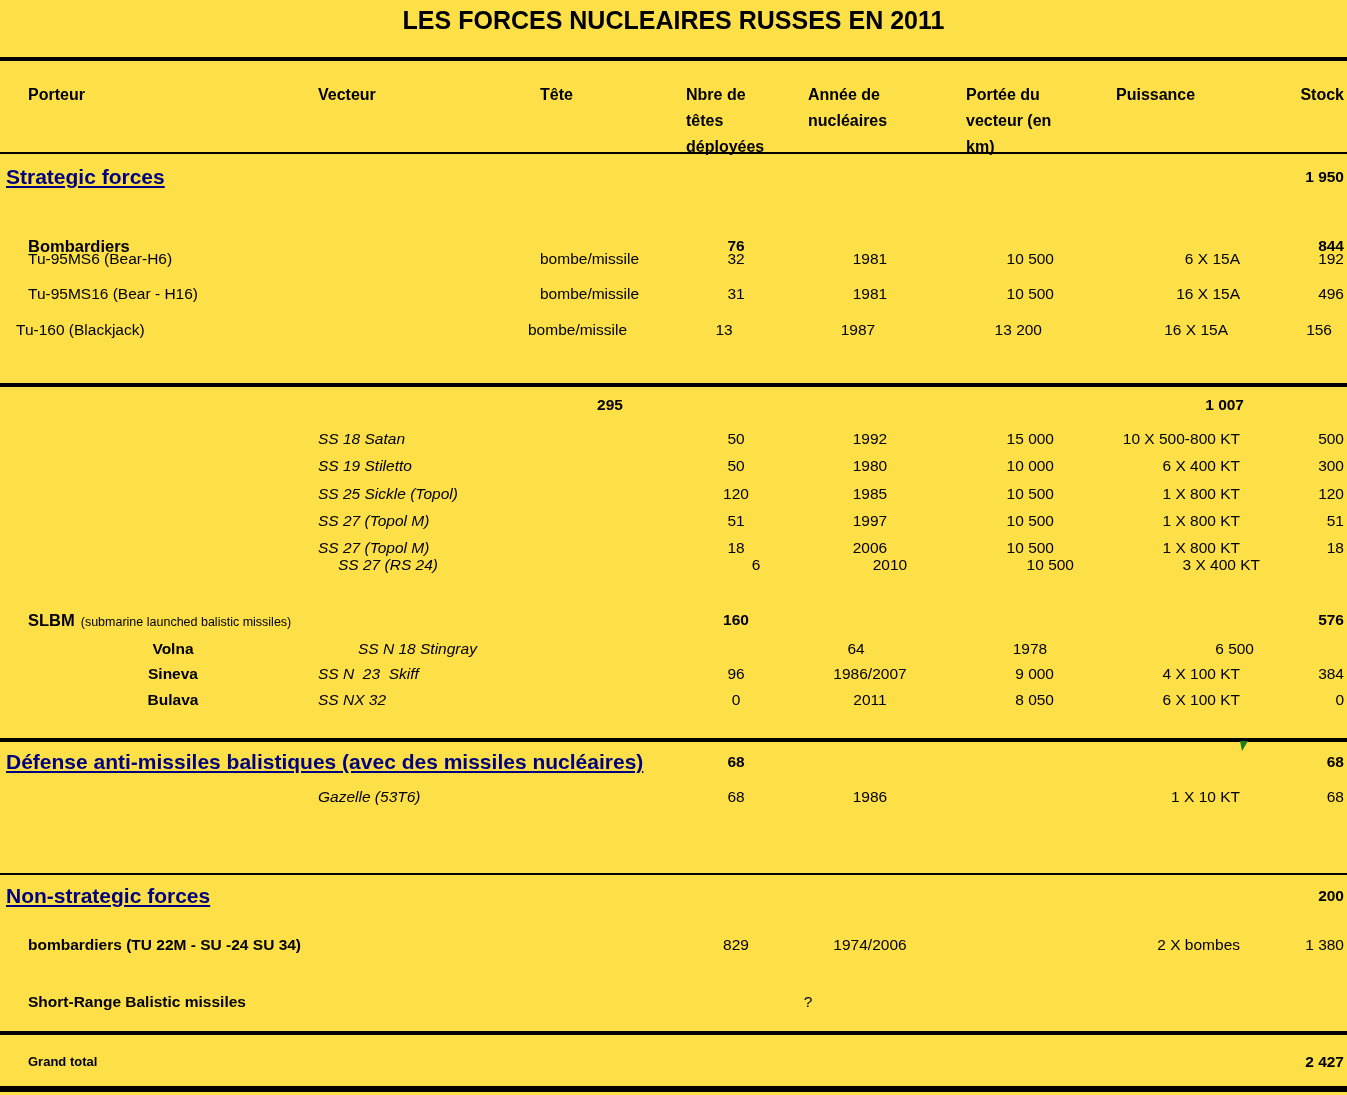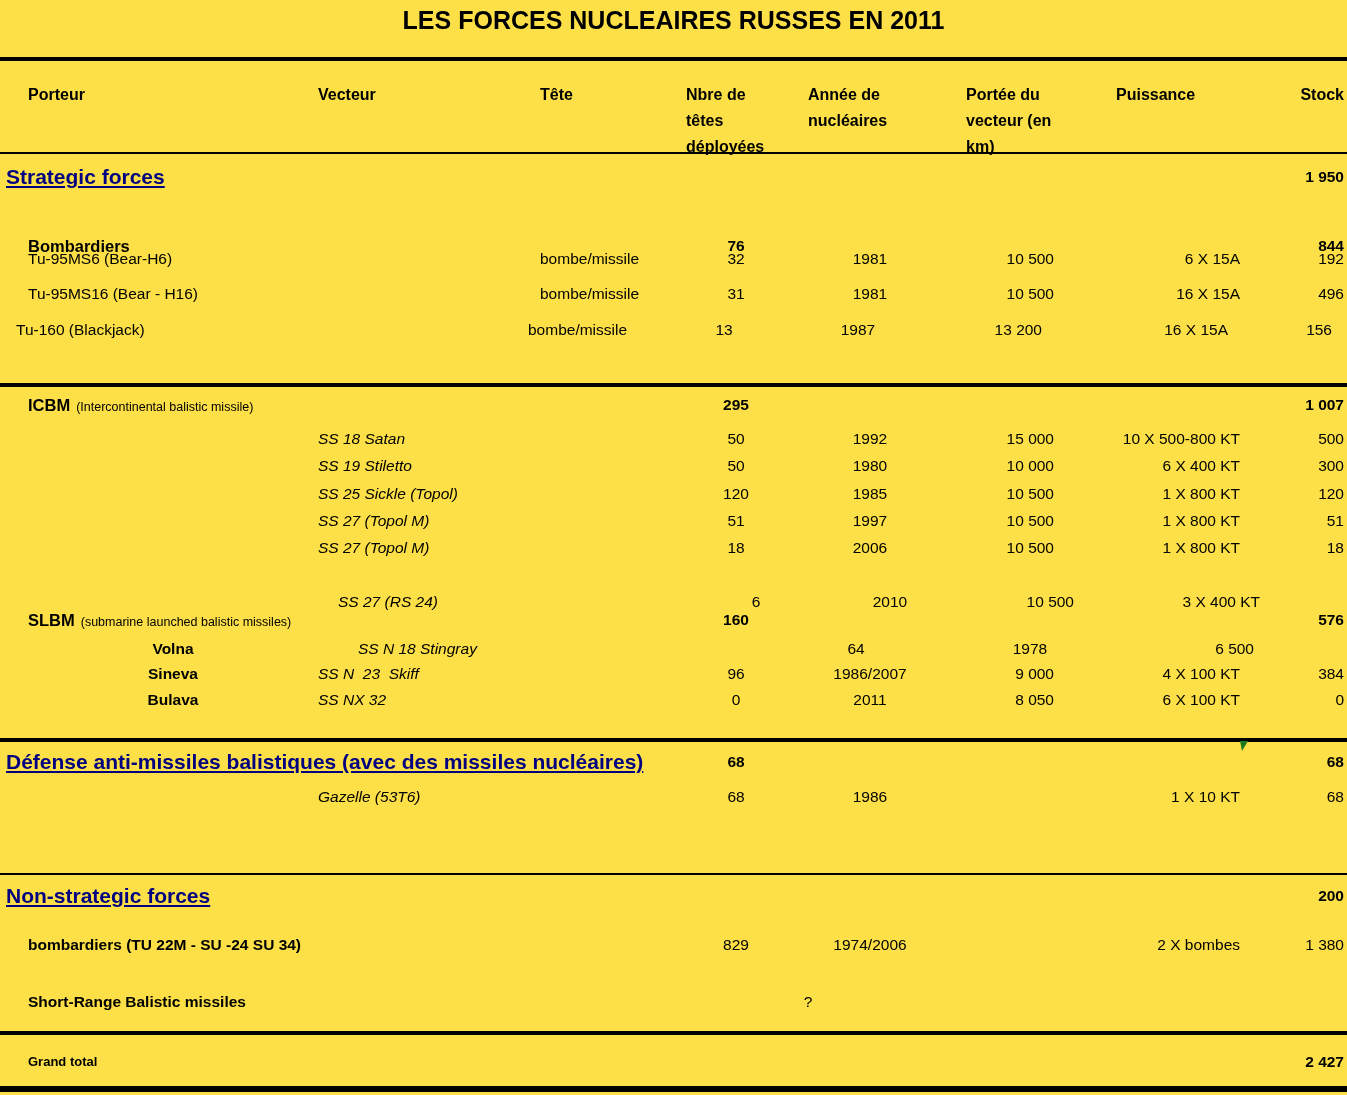--- a/index.html
+++ b/index.html
@@ -71,21 +71,21 @@
   [data-row-id="bombardiers"]{top:212px;margin-top:24px;}
   [data-row-id="tu95ms6"]{top:249px;}
   [data-row-id="tu95ms16"]{top:284px;}
   [data-row-id="tu160"]{top:320px;padding-left:16px;}
   [data-row-id="icbm"]{top:395px;}
   [data-row-id="ss18"]{top:429px;}
   [data-row-id="ss19"]{top:456px;}
   [data-row-id="ss25"]{top:484px;}
   [data-row-id="ss27a"]{top:511px;}
   [data-row-id="ss27b"]{top:538px;}
-  [data-row-id="ss27c"]{top:592px;padding-left:48px;}
+  [data-row-id="ss27c"]{top:555px;padding-left:48px;}
   [data-row-id="slbm"]{top:610px;}
   [data-row-id="volna"]{top:639px;gap:40px;}
   [data-row-id="sineva"]{top:664px;}
   [data-row-id="bulava"]{top:690px;}
   [data-row-id="defense"]{top:752px;}
   [data-row-id="gazelle"]{top:787px;}
   [data-row-id="nonstrategic"]{top:886px;}
   [data-row-id="bombardiers2"]{top:935px;}
   [data-row-id="shortrange"]{top:992px;gap:24px;}
   [data-row-id="grandtotal"]{top:1052px;}
@@ -169,21 +169,20 @@
       <div class="cell-porteur"><span>Tu-160 (Blackjack)</span></div>
       <div class="cell-vecteur"></div>
       <div class="cell-tete">bombe/missile</div>
       <div class="cell-nbre">13</div>
       <div class="cell-annee">1987</div>
       <div class="cell-portee">13 200</div>
       <div class="cell-puissance">16 X 15A</div>
       <div class="cell-stock">156</div>
     </div>
       <div class="grid row t-group" data-row-id="icbm">
-      <div class="cell-porteur"><span>ICBM</span><span class="porteur-note">(Intercontinental balistic missile)</span></div>
       <div class="cell-vecteur"></div>
       <div class="cell-tete"></div>
       <div class="cell-nbre">295</div>
       <div class="cell-annee"></div>
       <div class="cell-portee"></div>
       <div class="cell-puissance"></div>
       <div class="cell-stock">1 007</div>
     </div>
       <div class="grid row t-item" data-row-id="ss18">
       <div class="cell-porteur"><span></span></div>

